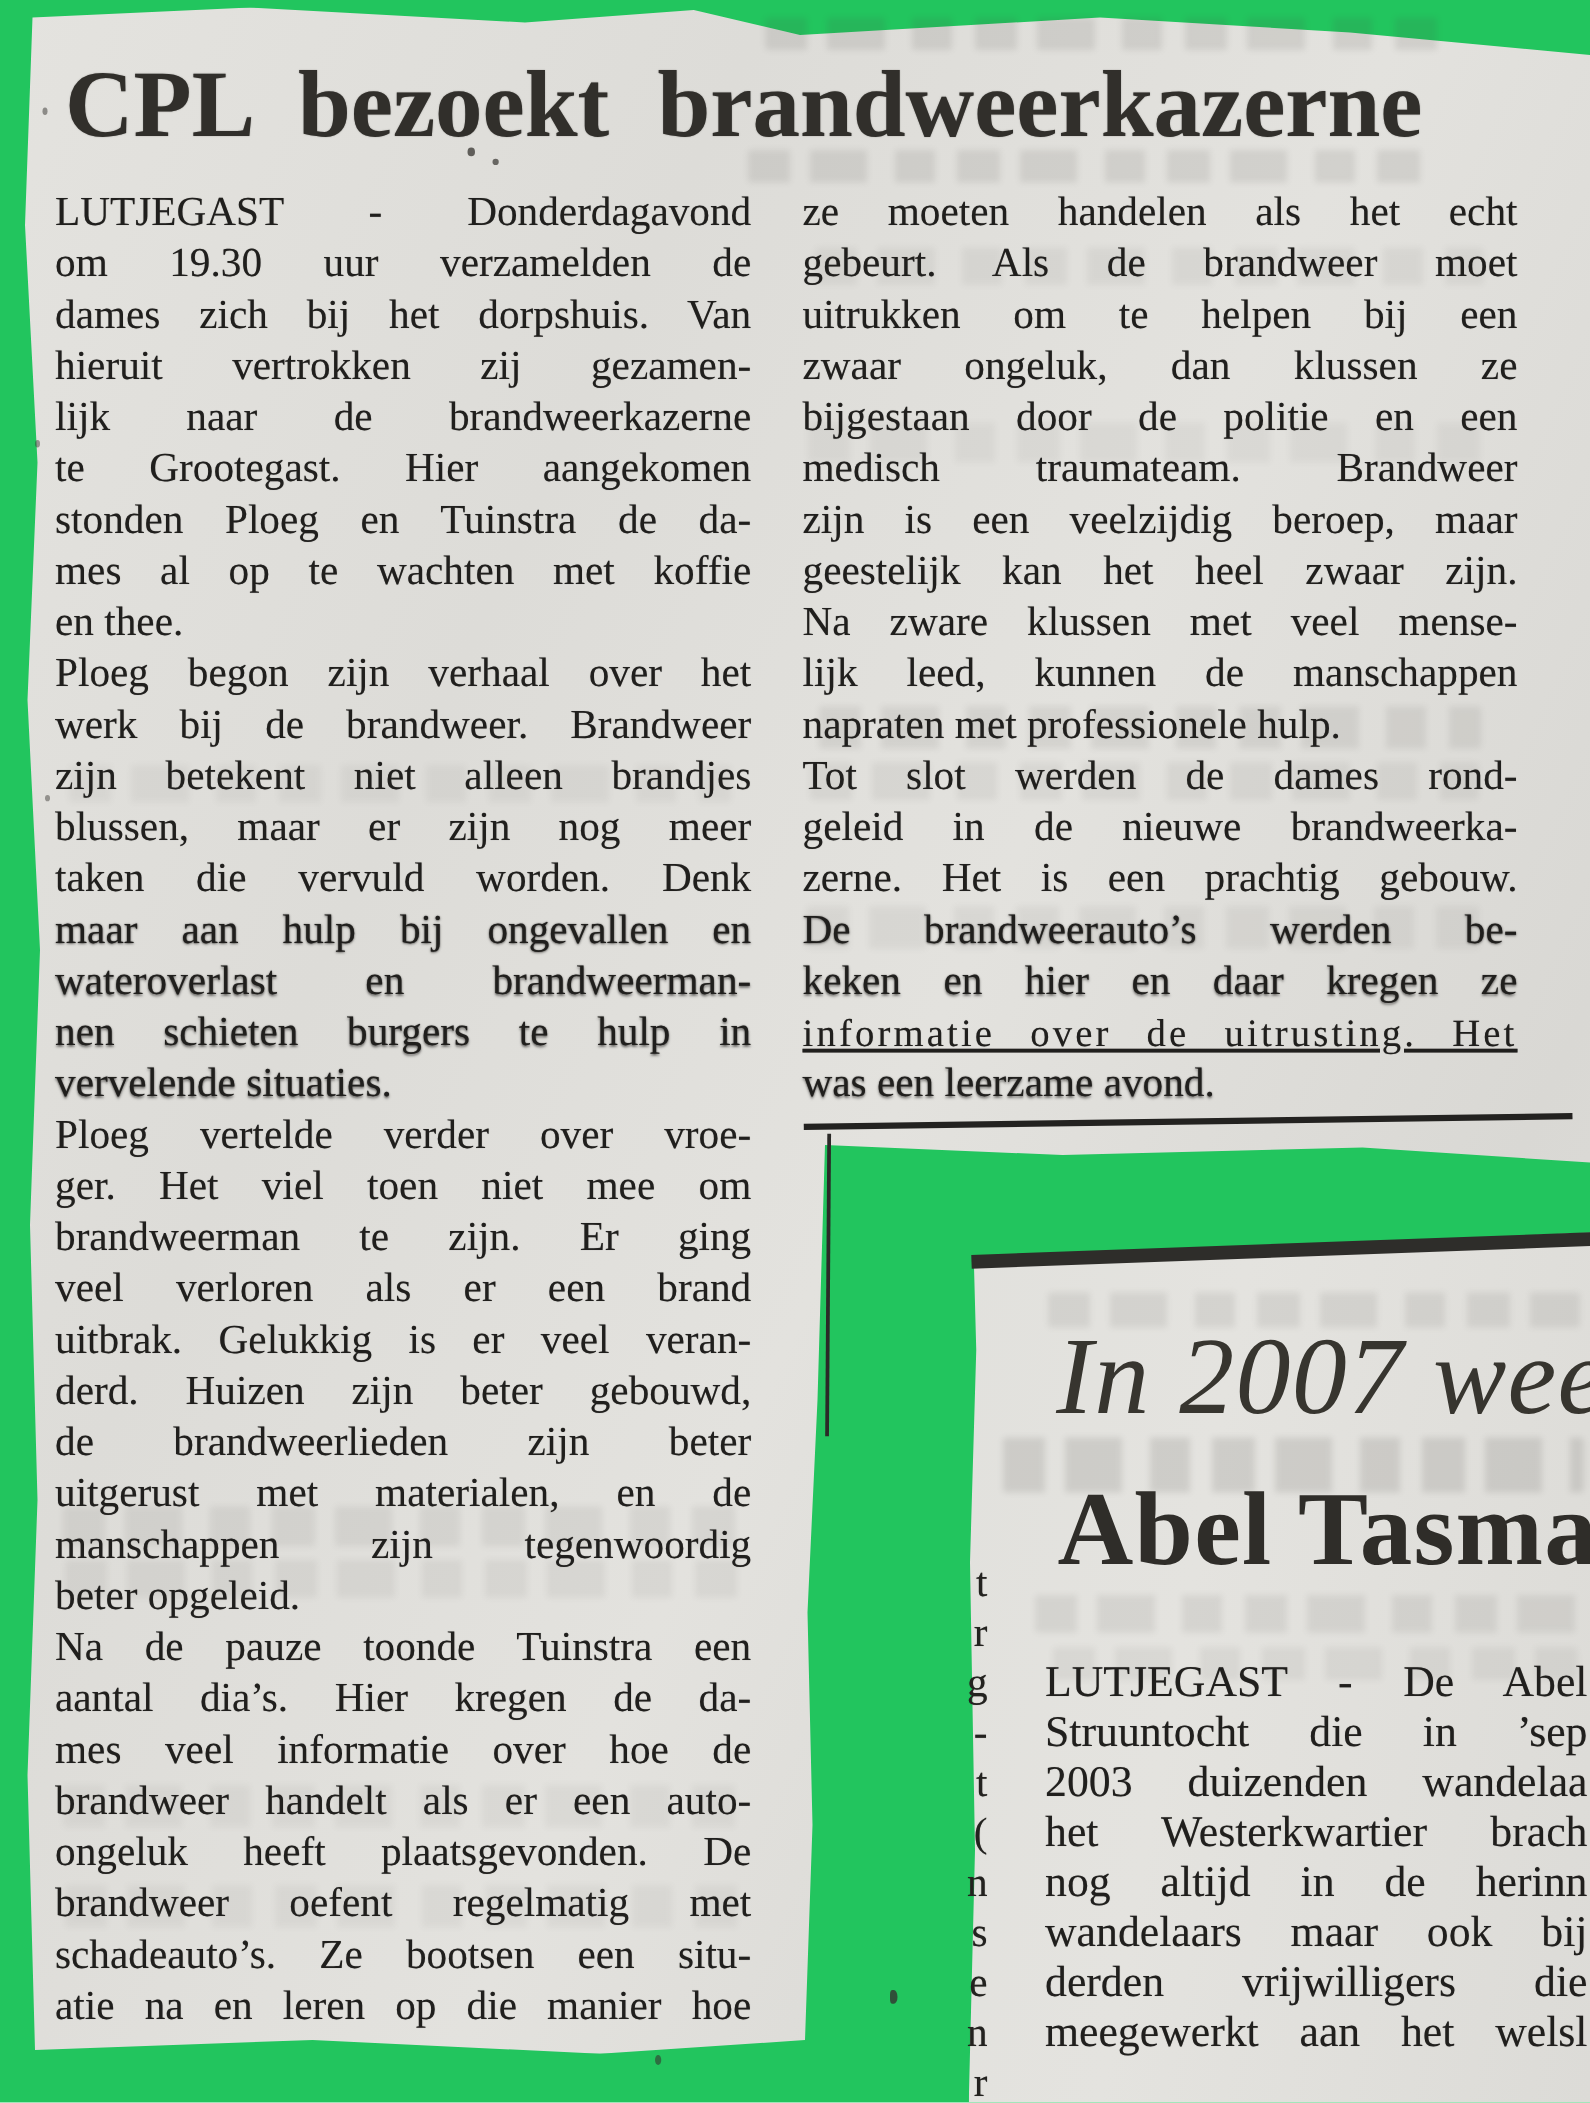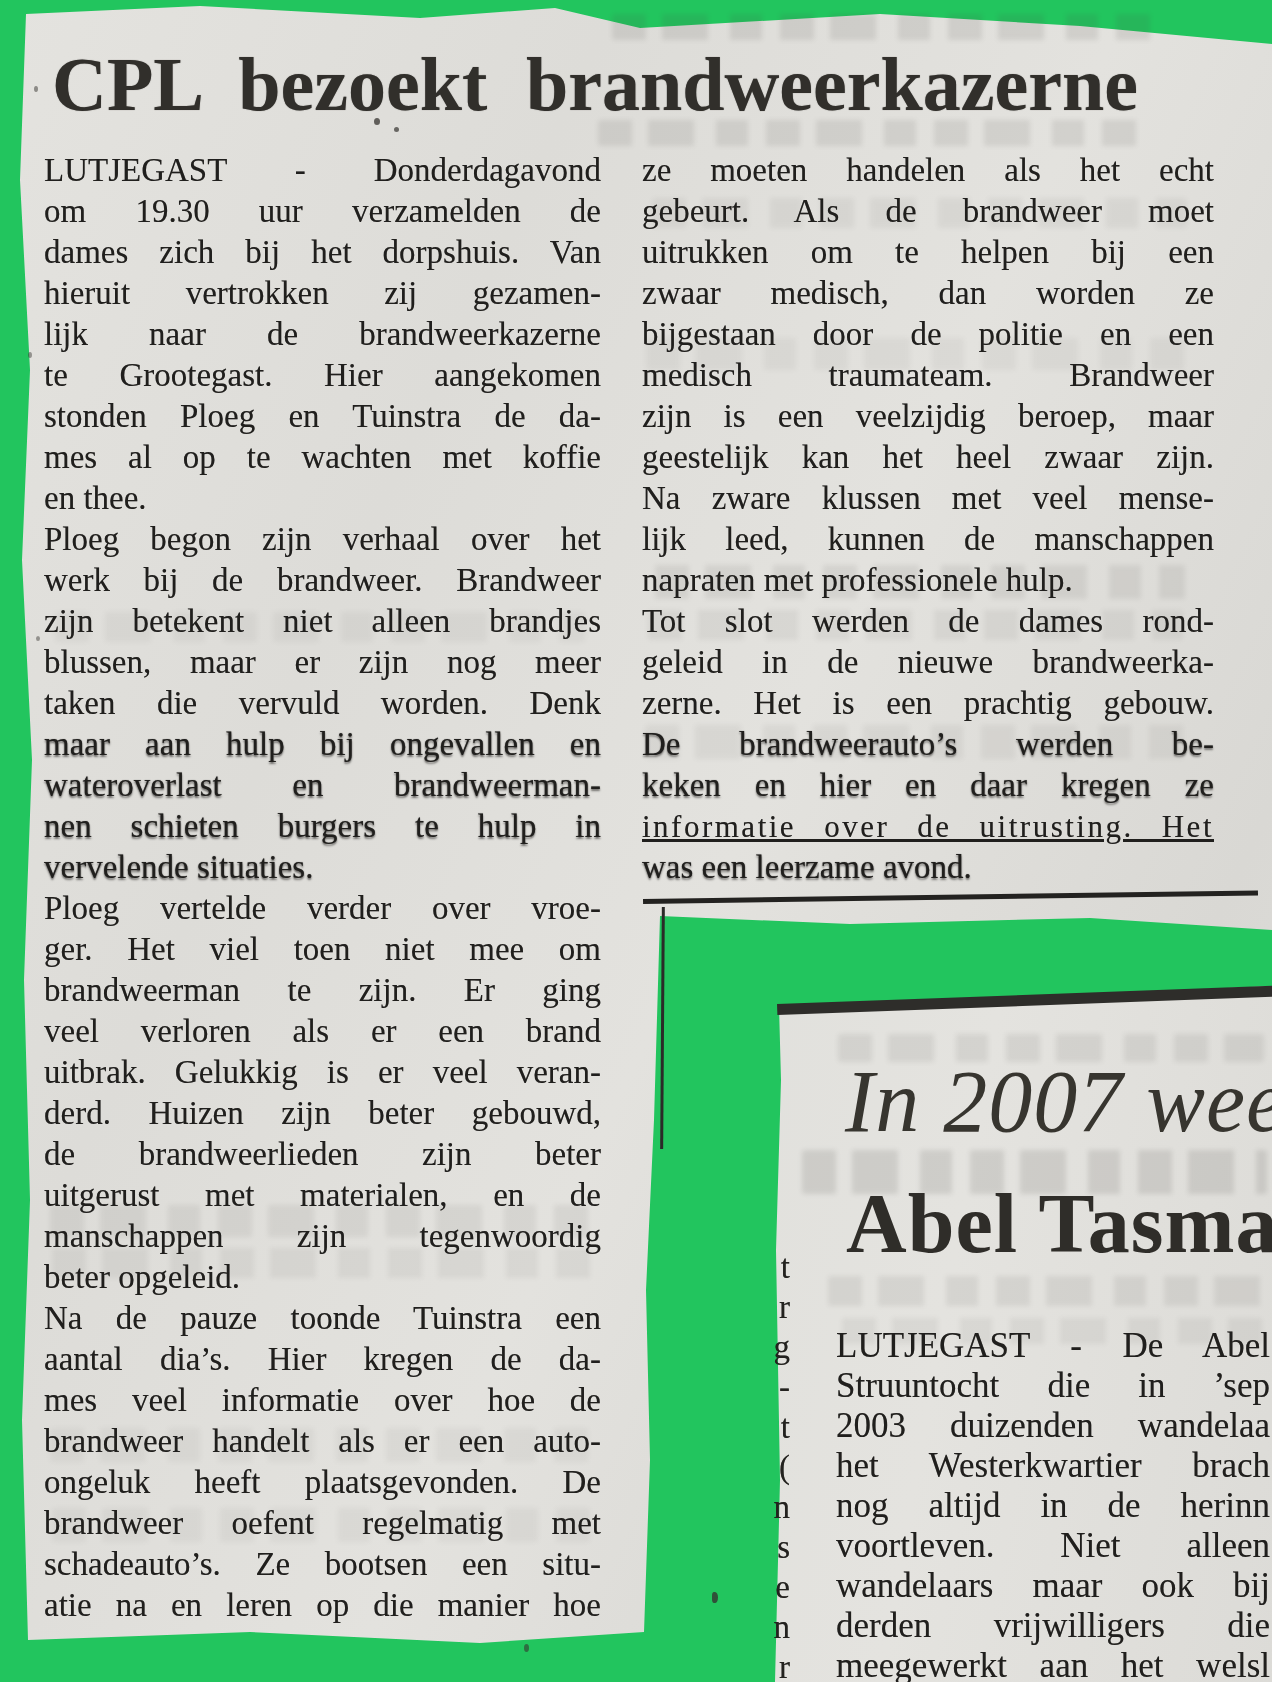--- a/index.html
+++ b/index.html
@@ -122,21 +122,21 @@
       <div class="line">brandweer handelt als er een auto-</div>
       <div class="line">ongeluk heeft plaatsgevonden. De</div>
       <div class="line">brandweer oefent regelmatig met</div>
       <div class="line">schadeauto’s. Ze bootsen een situ-</div>
       <div class="line">atie na en leren op die manier hoe</div>
     </div>
   <div class="col" id="col-right">
       <div class="line">ze moeten handelen als het echt</div>
       <div class="line">gebeurt. Als de brandweer moet</div>
       <div class="line">uitrukken om te helpen bij een</div>
-      <div class="line">zwaar medisch, dan worden ze</div>
+      <div class="line">zwaar ongeluk, dan klussen ze</div>
       <div class="line">bijgestaan door de politie en een</div>
       <div class="line">medisch traumateam. Brandweer</div>
       <div class="line">zijn is een veelzijdig beroep, maar</div>
       <div class="line">geestelijk kan het heel zwaar zijn.</div>
       <div class="line">Na zware klussen met veel mense-</div>
       <div class="line">lijk leed, kunnen de manschappen</div>
       <div class="line pend">napraten met professionele hulp.</div>
       <div class="line">Tot slot werden de dames rond-</div>
       <div class="line">geleid in de nieuwe brandweerka-</div>
       <div class="line">zerne. Het is een prachtig gebouw.</div>
@@ -150,21 +150,20 @@
 
   <div id="bar2" class="bar"></div>
   <div id="headline2-italic">In 2007 wee</div>
   <div id="headline2-bold">Abel Tasman</div>
   <div id="a2-body">
       <div class="line">LUTJEGAST - De Abel</div>
       <div class="line">Struuntocht die in ’sep</div>
       <div class="line">2003 duizenden wandelaa</div>
       <div class="line">het Westerkwartier brach</div>
       <div class="line">nog altijd in de herinn</div>
-      <div class="line">voortleven. Niet alleen</div>
       <div class="line">wandelaars maar ook bij</div>
       <div class="line">derden vrijwilligers die</div>
       <div class="line">meegewerkt aan het welsl</div>
     </div>
   <div id="a2-cut">
       <div class="cl">t</div>
       <div class="cl">r</div>
       <div class="cl">g</div>
       <div class="cl">-</div>
       <div class="cl">t</div>

